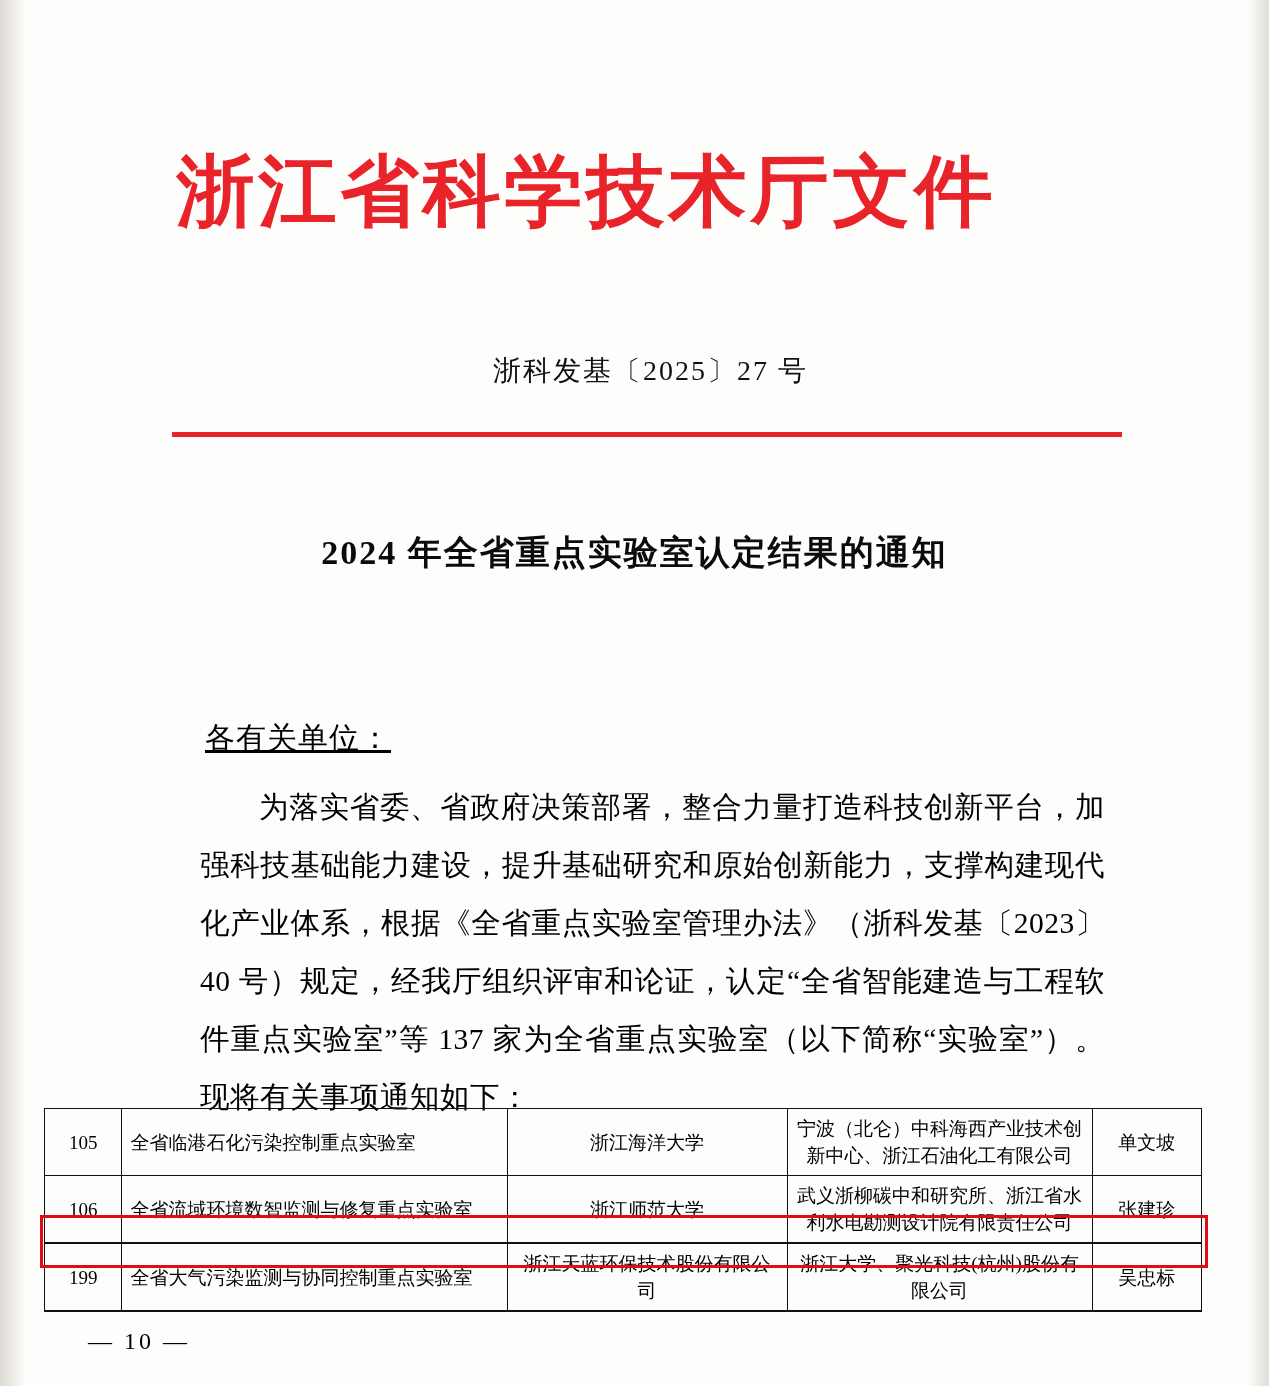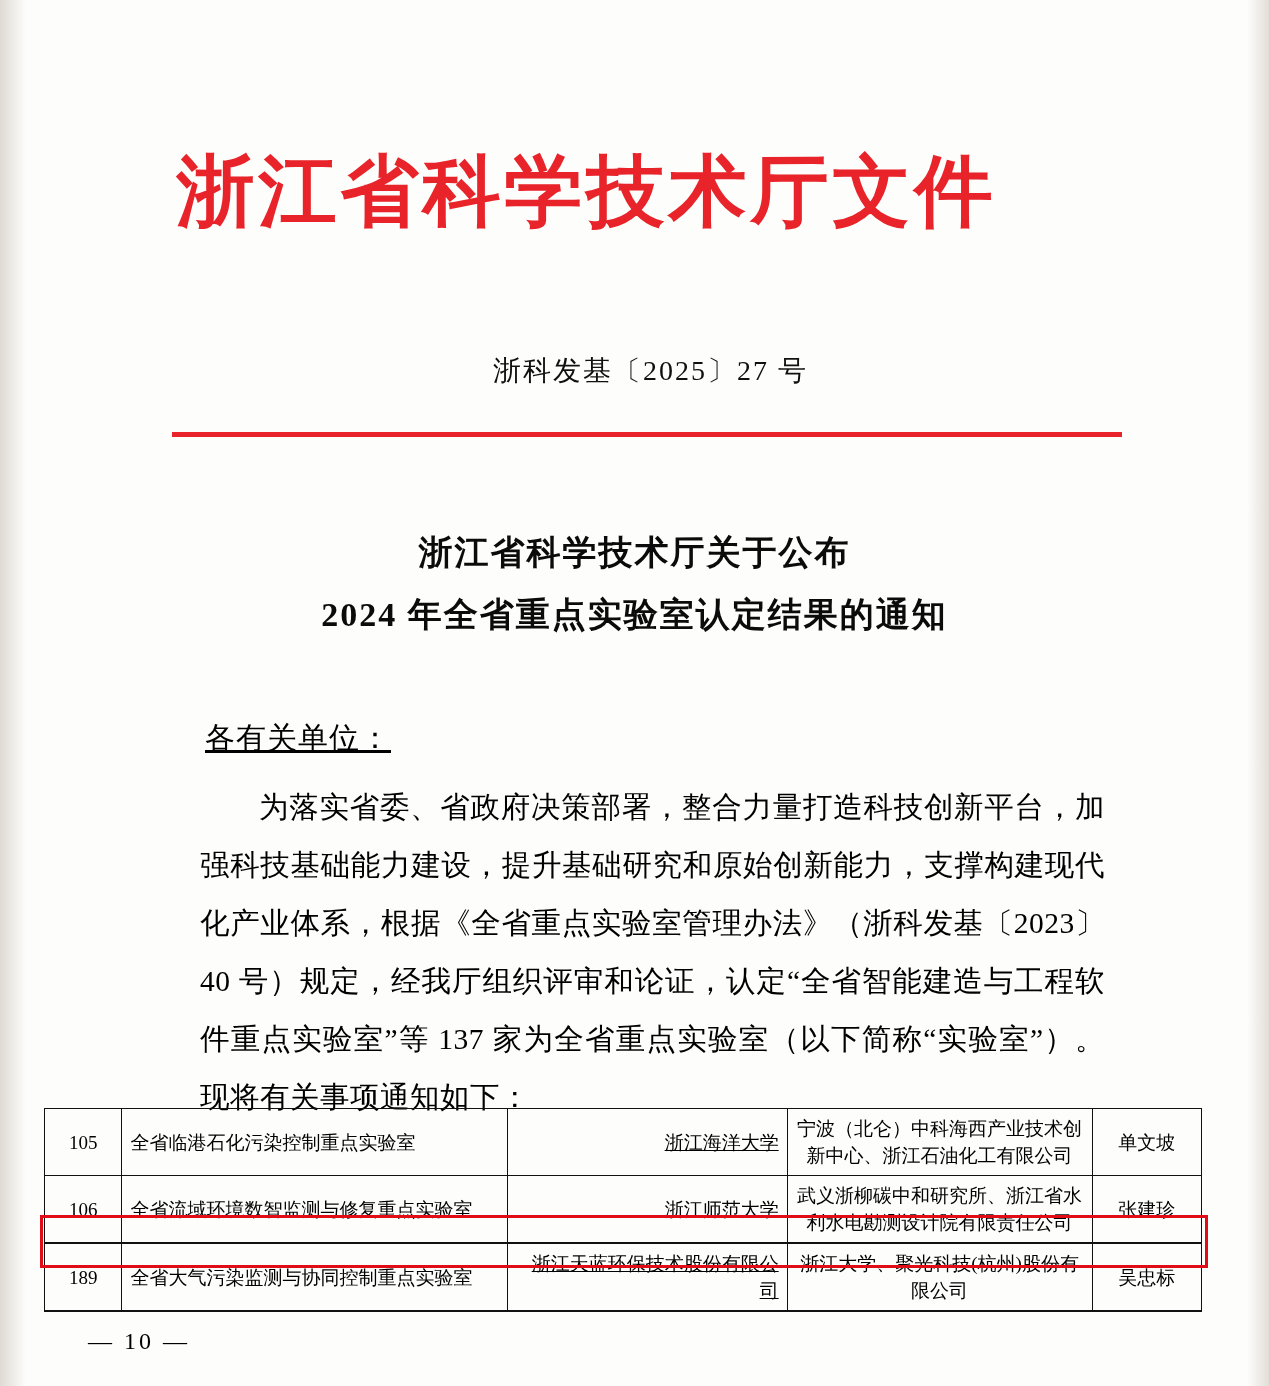--- a/index.html
+++ b/index.html
@@ -124,21 +124,21 @@
     font-family: "Liberation Serif", "DejaVu Serif", serif;
     border-radius: 31px;
   }
   table.lab td {
     border: 1.5px solid #111;
     padding: 6px 8px;
     vertical-align: middle;
   }
   td.c-idx { width: 62px; text-align: center; }
   td.c-name { width: 385px; text-align: left; padding-left: 14px; }
-  td.c-org { width: 275px; text-align: right; padding-left: 14px; text-decoration: underline; }
+  td.c-org { width: 275px; text-align: center; padding-left: 14px; }
   td.c-coop { width: 300px; text-align: center; padding-left: 10px; }
   td.c-person { width: 96px; text-align: center; }
 
   tr.highlight td {
     border-top: 2px solid #111;
     border-bottom: 2px solid #111;
   }
   .hl-box {
     position: absolute;
     left: 40px;
@@ -163,21 +163,20 @@
 
 <div class="page">
 
   <div class="doc-title">浙江省科学技术厅文件</div>
 
   <div class="doc-number">浙科发基〔2025〕27 号</div>
 
   <div class="red-rule"></div>
 
   <div class="notice-title">
-    <div>浙江省科学技术厅关于公布</div>
     <div>2024 年全省重点实验室认定结果的通知</div>
   </div>
 
   <div class="salutation">各有关单位：</div>
 
   <div class="body-text">
     <p>为落实省委、省政府决策部署，整合力量打造科技创新平台，加强科技基础能力建设，提升基础研究和原始创新能力，支撑构建现代化产业体系，根据《全省重点实验室管理办法》（浙科发基〔2023〕40 号）规定，经我厅组织评审和论证，认定“全省智能建造与工程软件重点实验室”等 137 家为全省重点实验室（以下简称“实验室”）。现将有关事项通知如下：</p>
   </div>
 
   <div class="table-wrap">
@@ -191,21 +190,21 @@
           <td class="c-person">单文坡</td>
         </tr>
         <tr>
           <td class="c-idx">106</td>
           <td class="c-name">全省流域环境数智监测与修复重点实验室</td>
           <td class="c-org">浙江师范大学</td>
           <td class="c-coop">武义浙柳碳中和研究所、浙江省水利水电勘测设计院有限责任公司</td>
           <td class="c-person">张建珍</td>
         </tr>
         <tr class="highlight">
-          <td class="c-idx">189</td>
+          <td class="c-idx">199</td>
           <td class="c-name">全省大气污染监测与协同控制重点实验室</td>
           <td class="c-org">浙江天蓝环保技术股份有限公司</td>
           <td class="c-coop">浙江大学、聚光科技(杭州)股份有限公司</td>
           <td class="c-person">吴忠标</td>
         </tr>
       </tbody>
     </table>
   </div>
 
   <div class="hl-box"></div>

